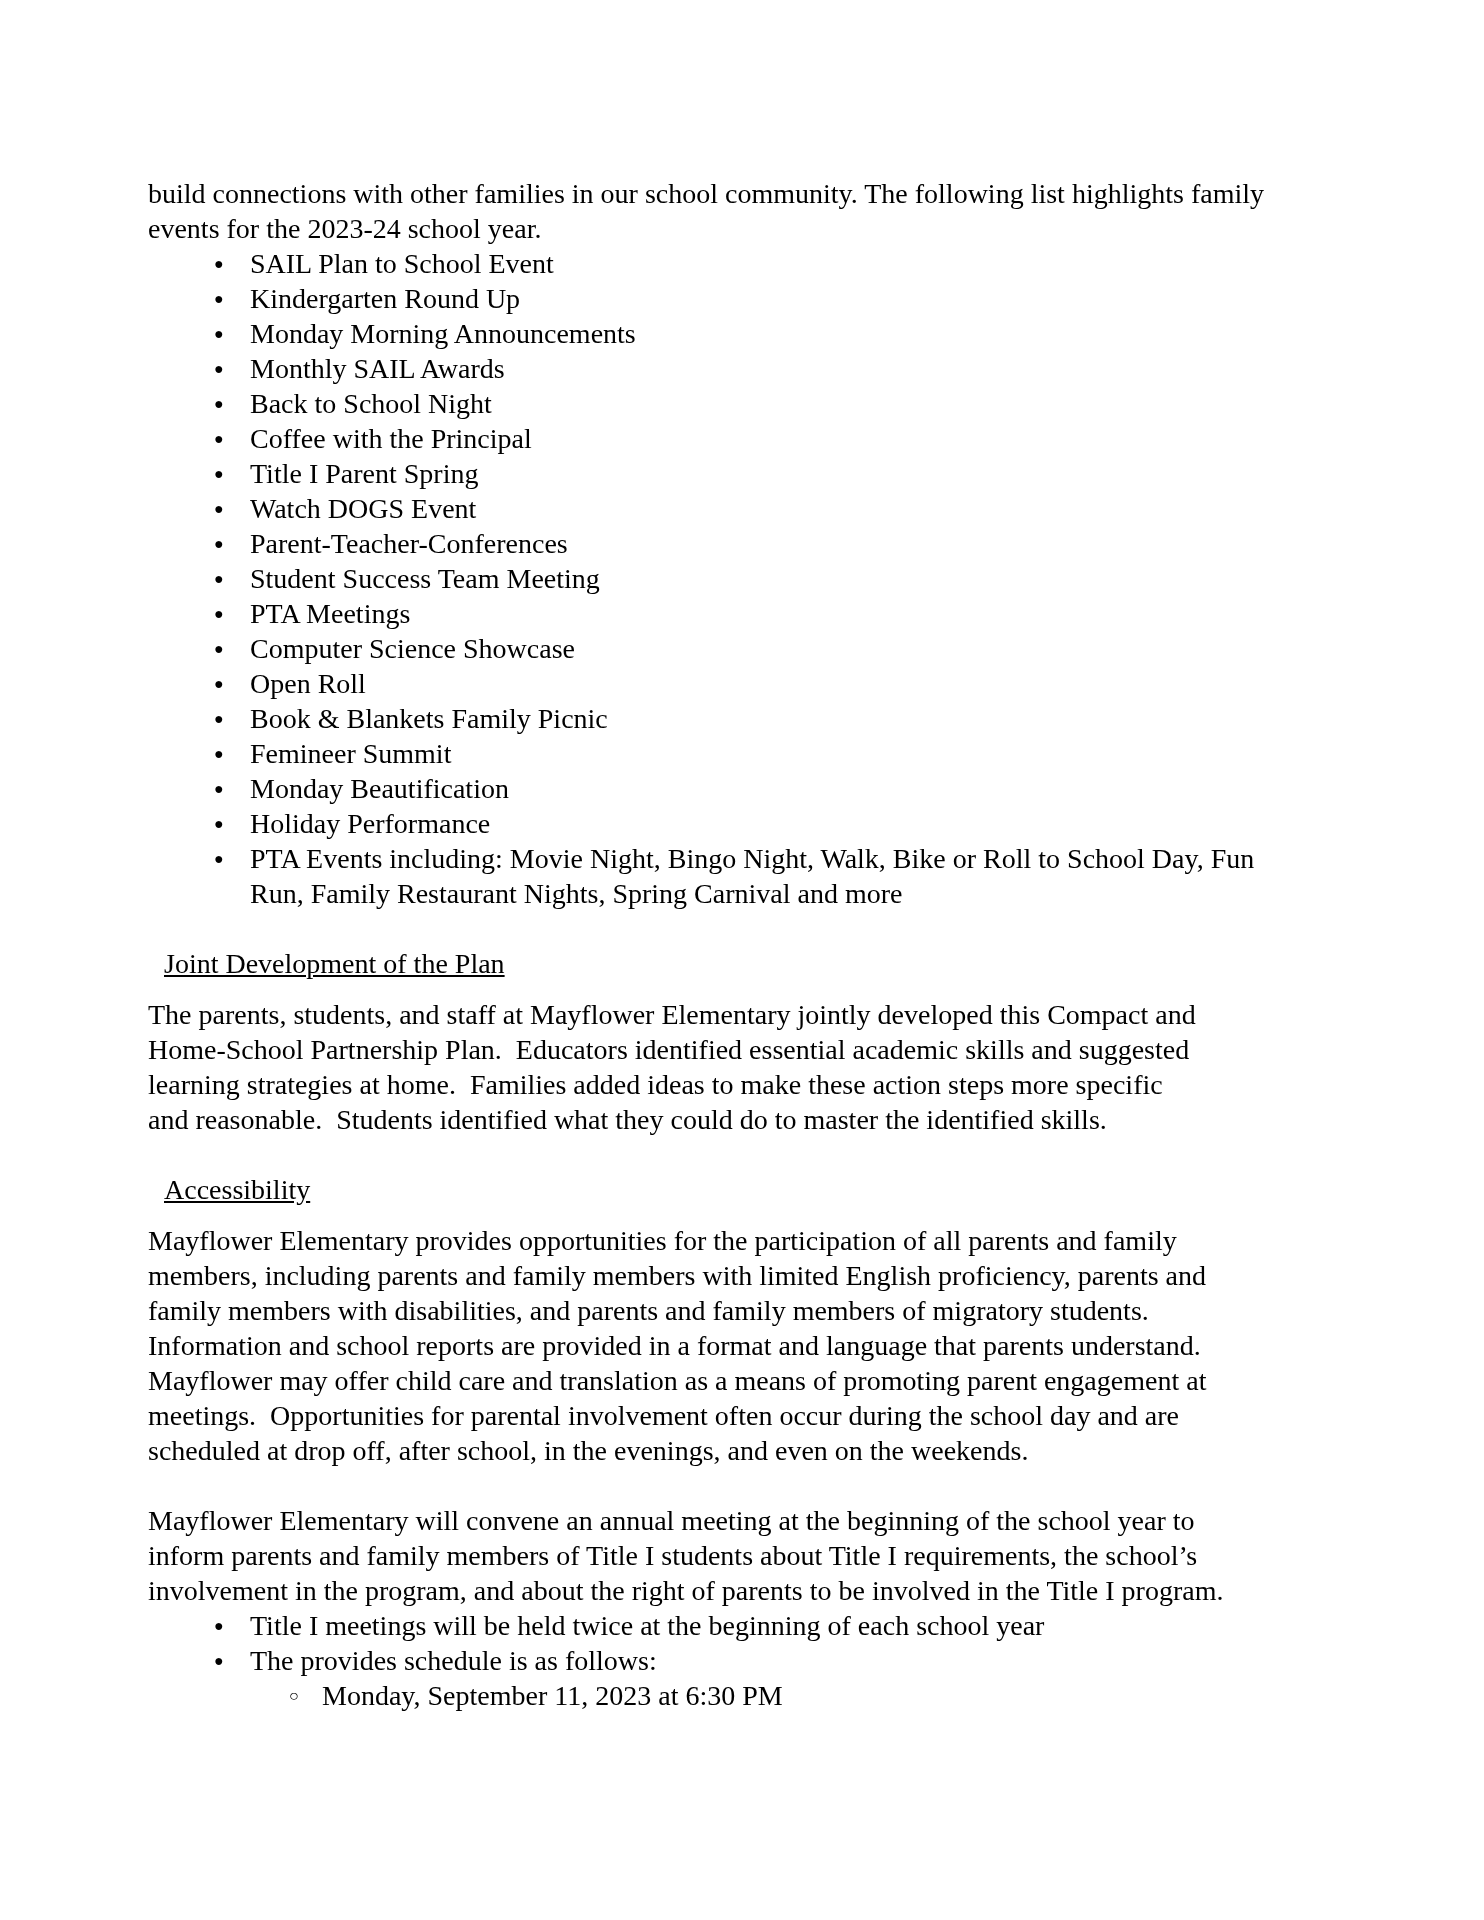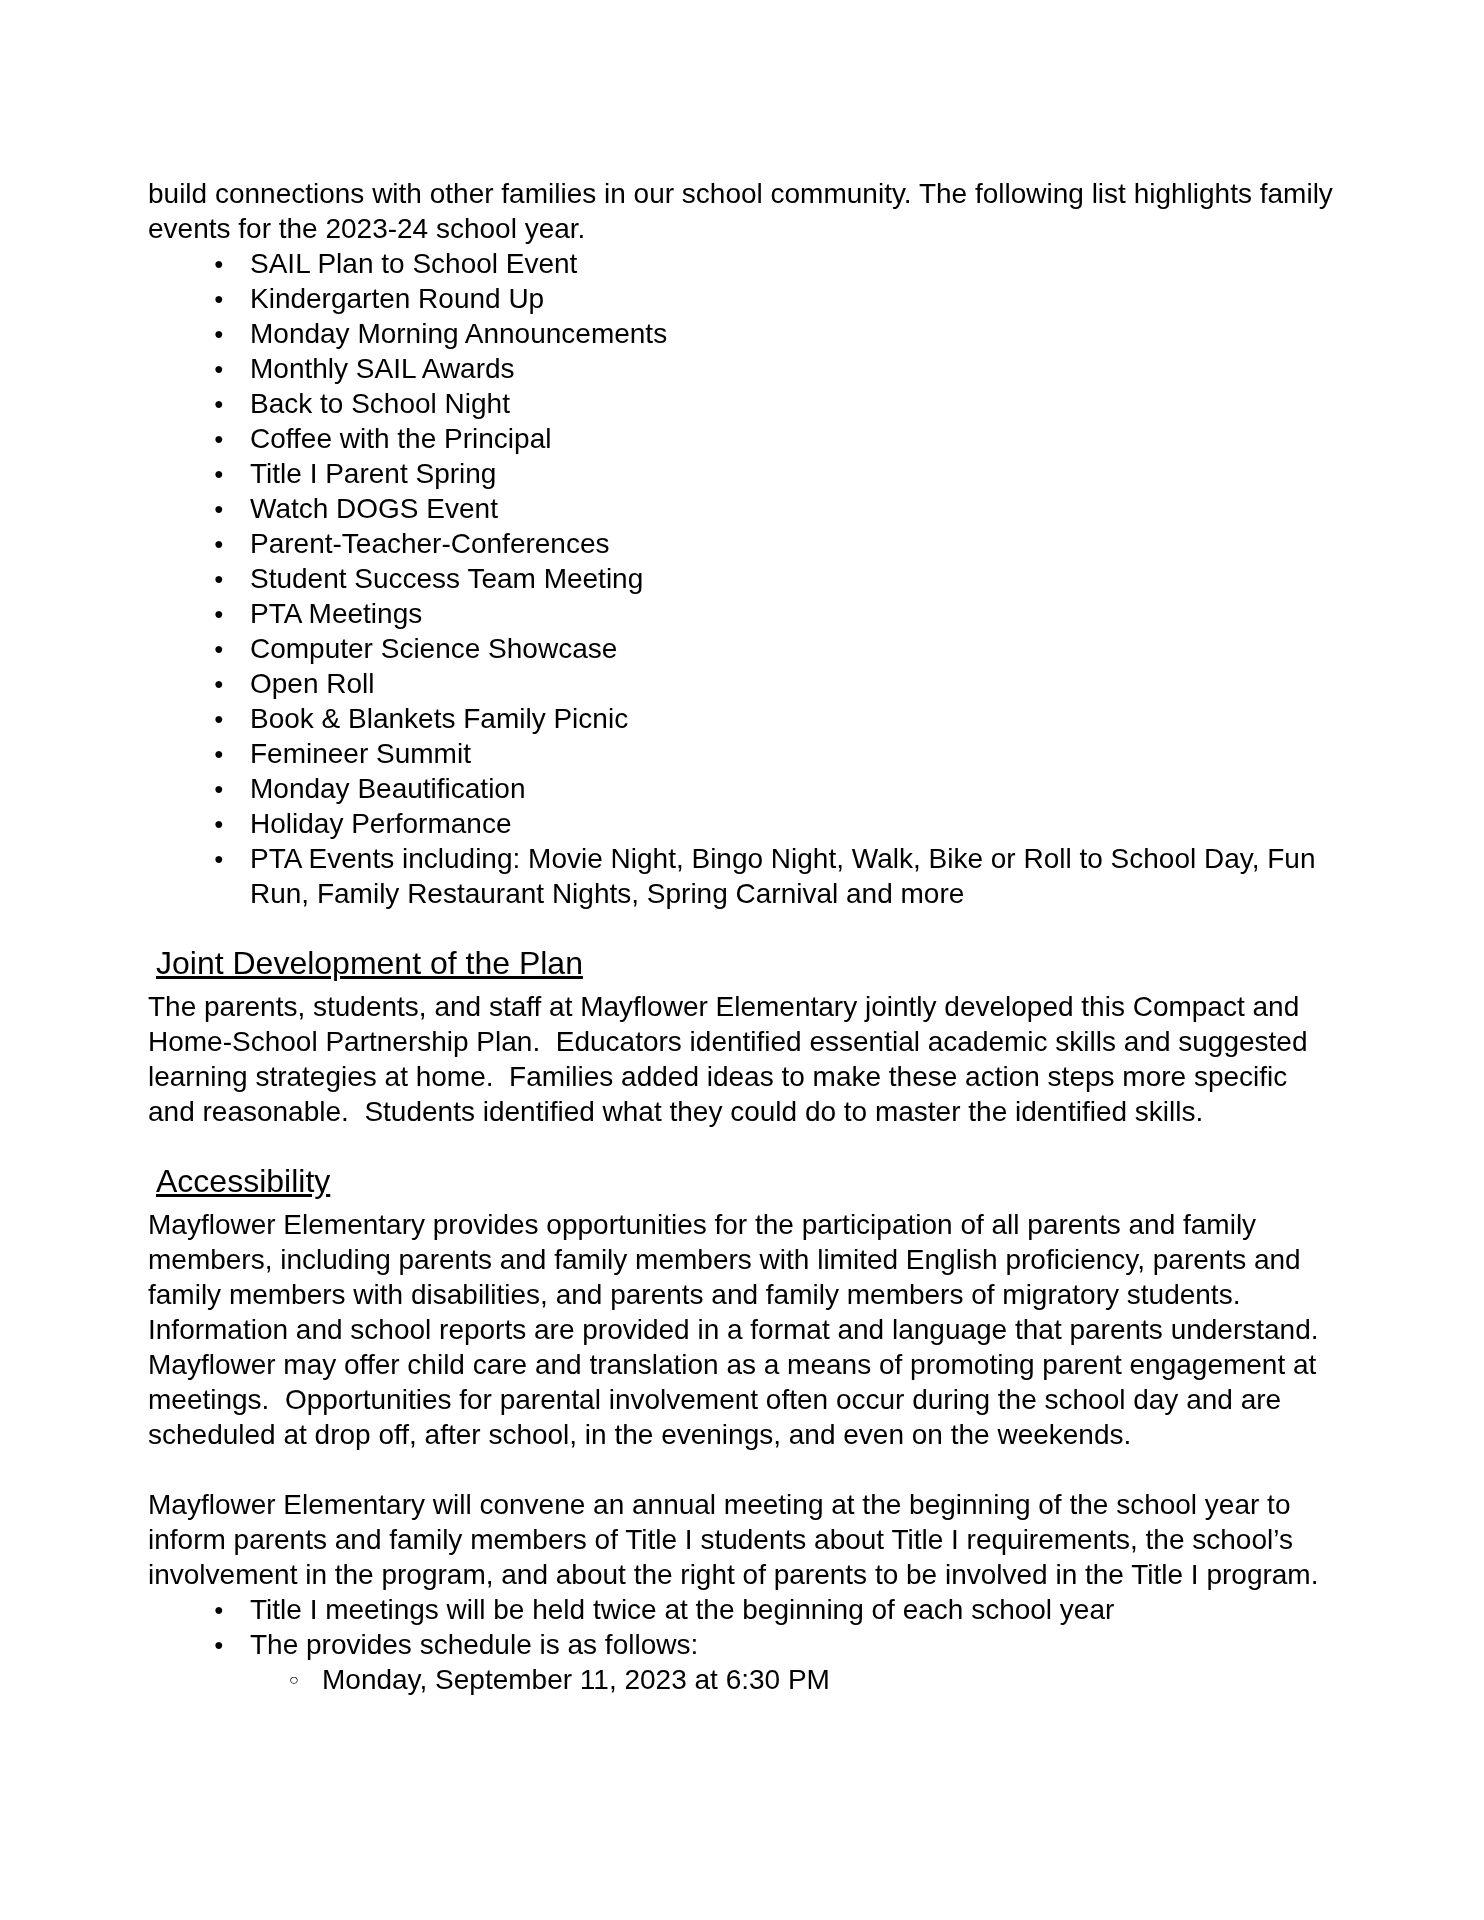--- a/index.html
+++ b/index.html
@@ -2,33 +2,33 @@
 <html><head>
 <meta charset="utf-8">
 <style>
   html, body { margin: 0; padding: 0; background: #ffffff; }
   .page {
     width: 1484px;
     height: 1920px;
     box-sizing: border-box;
     background: #ffffff;
     padding: 176px 100px 0 148px;
-    font-family: Liberation Sans, sans-serif;
+    font-family: Liberation Serif, serif;
     font-size: 28px;
     line-height: 35px;
     color: #000000;
     overflow: hidden;
   }
   .para {
     margin: 0;
     white-space: pre-wrap;
   }
   .heading {
-    margin: 8px;
-    font-size: 32px;
+    margin: 16px;
+    font-size: 28px;
     font-weight: 400;
     line-height: 35px;
     text-decoration: underline;
   }
   .section { margin-top: 35px; }
   .ul { margin: 0; padding: 0; }
   .li { display: flex; align-items: stretch; }
   .bullet {
     flex: 0 0 auto;
     box-sizing: border-box;

